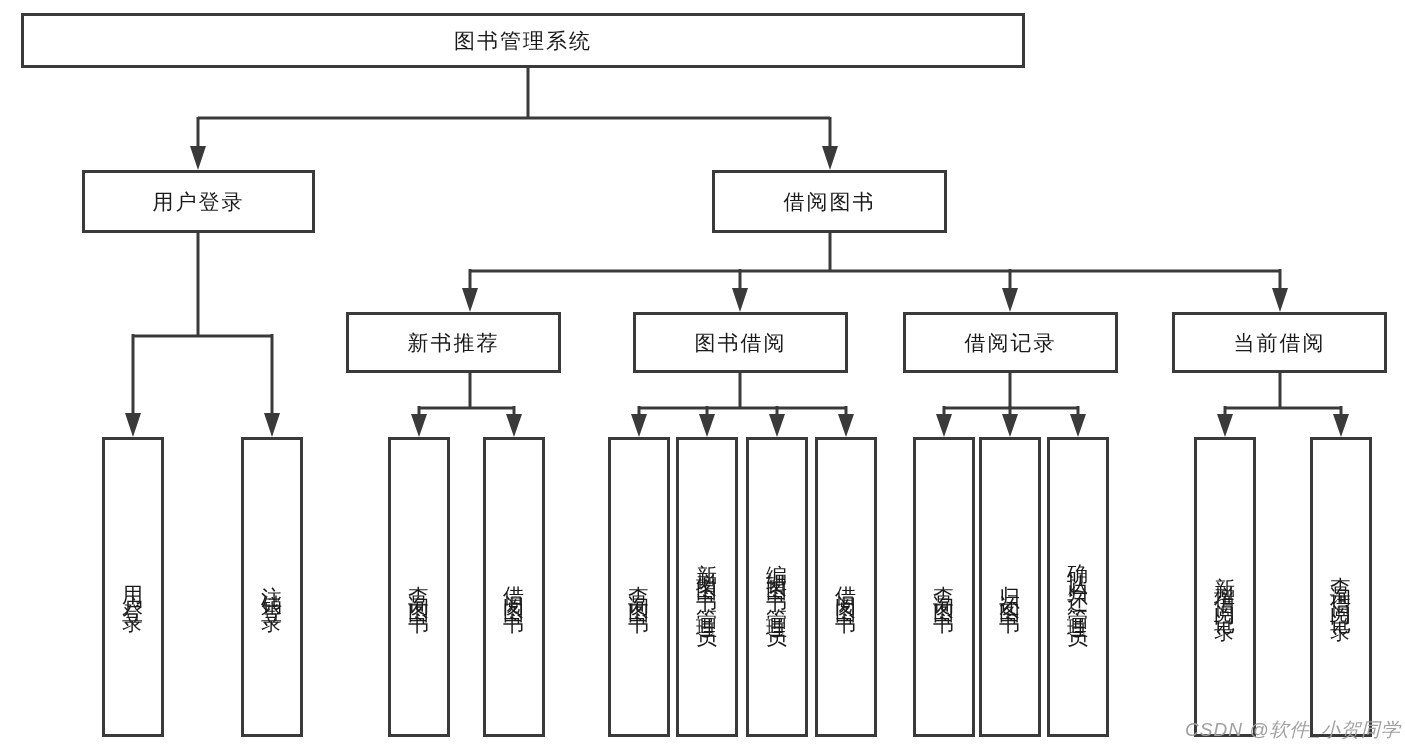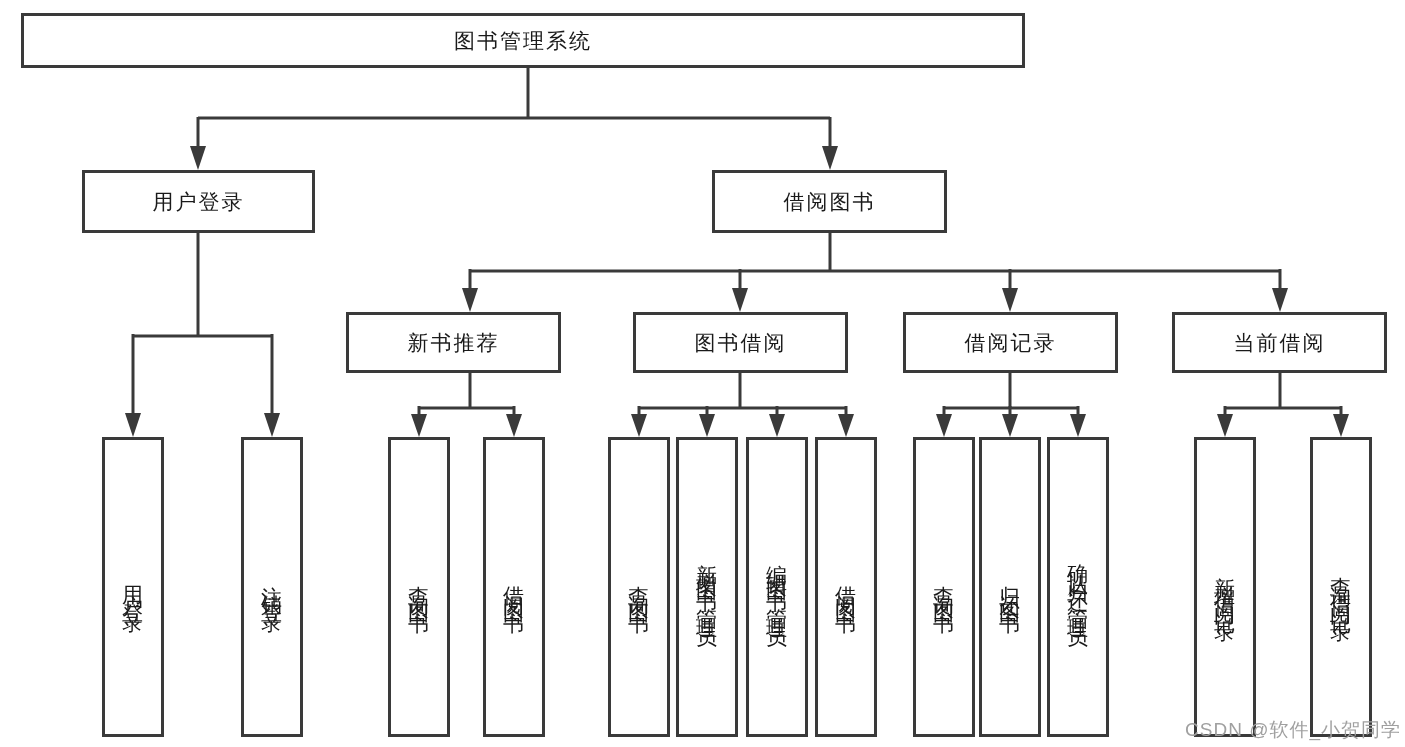--- a/index.html
+++ b/index.html
@@ -57,20 +57,21 @@
   }
   .watermark {
     position: absolute;
     right: 4px;
     bottom: 4px;
     color: #a0a0a0;
     font-size: 19px;
     letter-spacing: 1px;
     white-space: nowrap;
     z-index: 5;
+    font-style: italic;
   }
 </style>
 </head>
 <body>
 
 <div class="stage">
 
   <svg class="connectors" viewBox="0 0 1405 747" xmlns="http://www.w3.org/2000/svg">
 
     <line x1="528" y1="68" x2="528" y2="118"></line>

